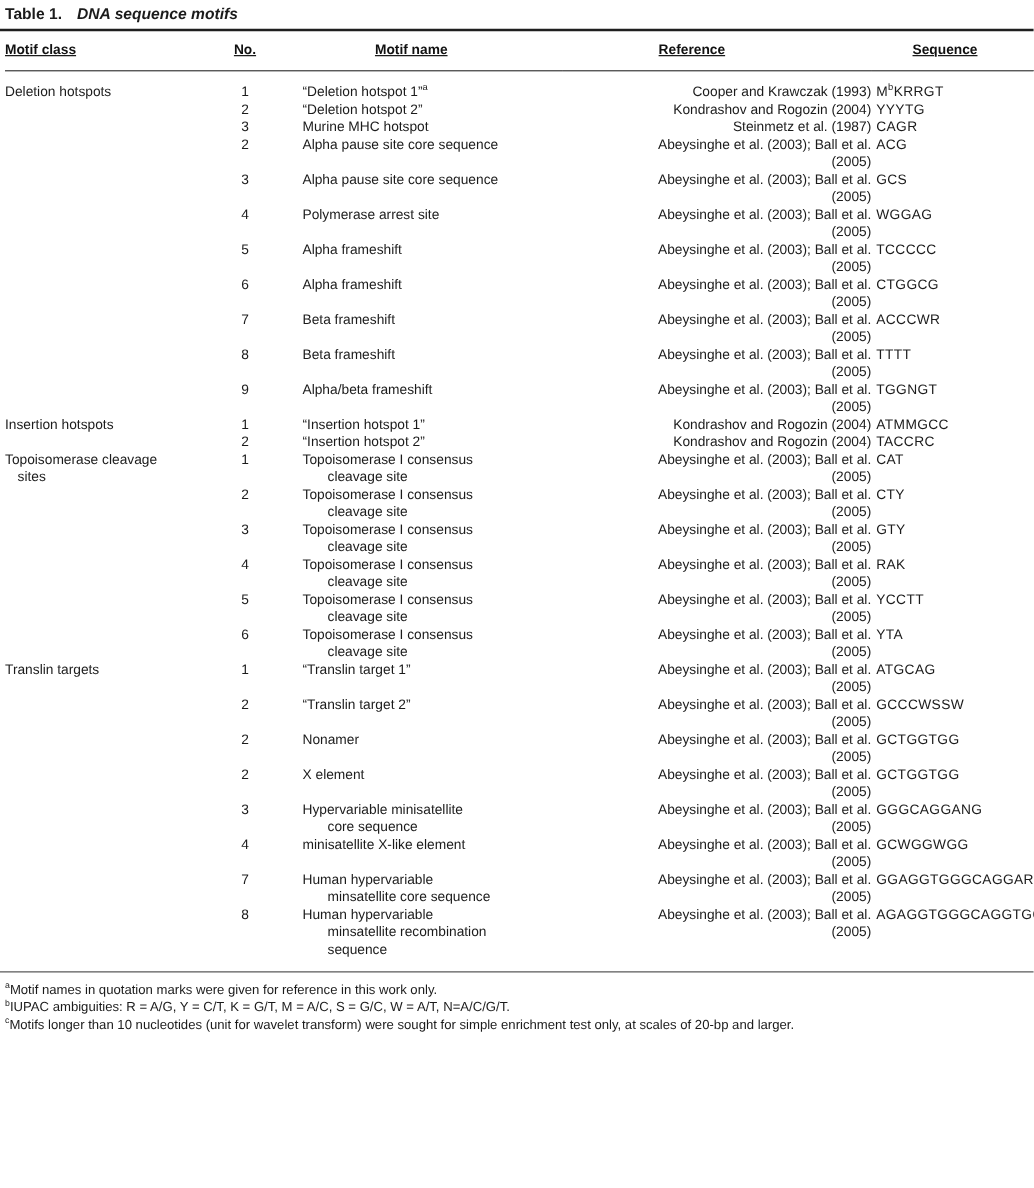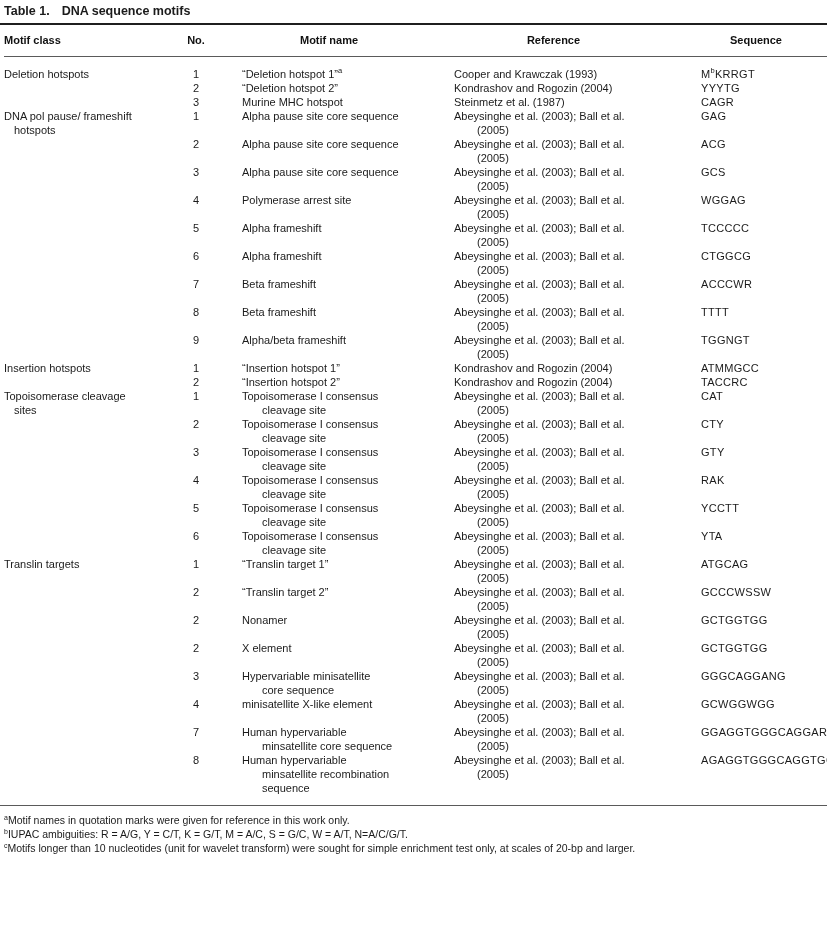--- a/index.html
+++ b/index.html
@@ -4,47 +4,47 @@
 <style>
   html, body { margin: 0; padding: 0; background: #ffffff; }
   body {
     width: 827px; height: 950px; overflow: hidden;
     font-family: "Liberation Sans", sans-serif;
     color: #1b1b1b;
     -webkit-font-smoothing: antialiased;
   }
   .title-row { padding: 4px 0 5px 4px; font-size: 12.5px; line-height: 14px; }
   .title-label { font-weight: bold; margin-right: 12px; text-align: right; }
-  .title-text { font-weight: 600; }
+  .title-text { font-weight: 600; font-style: italic; }
   .rule-heavy { border-top: 2px solid #1f1f1f; height: 0; }
 
   table.motifs {
     margin-left: 4px;
     width: 823px;
     border-collapse: collapse;
     table-layout: fixed;
     font-size: 11px;
     line-height: 14px;
   }
-  thead tr { border-bottom: 1.2px solid #5a5a5a; }
+  thead tr { border-bottom: 1.2px solid #5a5a5a; text-decoration: underline; }
   th {
     font-size: 11px; font-weight: bold; color: #111;
     padding: 8px 0 9px 0; vertical-align: bottom; text-align: center;
   }
   th.c-class { text-align: left; }
   th.c-name  { padding-right: 16px; }
   th.c-ref   { padding-right: 40px; }
   th.c-seq   { padding-right: 12px; }
 
   td { vertical-align: top; padding: 0; }
   tbody tr:first-child td { padding-top: 10px; }
   td.c-class { padding-left: 10px; text-indent: -10px; }
   td.c-no    { text-align: center; }
   td.c-name  { padding-left: 38px; text-indent: -20px; }
-  td.c-ref   { padding-left: 27px; text-indent: -23px; }
+  td.c-ref   { padding-left: 27px; text-indent: -23px; text-align: right; }
   td.c-seq   { padding-left: 4px; letter-spacing: 0.3px; }
 
   sup { font-size: 7.5px; vertical-align: super; line-height: 0; }
 
   .footnotes {
     margin-top: 10px;
     border-top: 1.2px solid #5a5a5a;
     padding: 7px 0 0 4px;
     font-size: 10.5px; line-height: 14px;
   }
@@ -93,27 +93,20 @@
           <td class="c-seq">YYYTG</td>
         </tr>
         <tr>
           <td class="c-class"></td>
           <td class="c-no">3</td>
           <td class="c-name">Murine MHC hotspot</td>
           <td class="c-ref">Steinmetz et al. (1987)</td>
           <td class="c-seq">CAGR</td>
         </tr>
         <tr>
-          <td class="c-class">DNA pol pause/ frameshift<br>hotspots</td>
-          <td class="c-no">1</td>
-          <td class="c-name">Alpha pause site core sequence</td>
-          <td class="c-ref">Abeysinghe et al. (2003); Ball et al.<br>(2005)</td>
-          <td class="c-seq">GAG</td>
-        </tr>
-        <tr>
           <td class="c-class"></td>
           <td class="c-no">2</td>
           <td class="c-name">Alpha pause site core sequence</td>
           <td class="c-ref">Abeysinghe et al. (2003); Ball et al.<br>(2005)</td>
           <td class="c-seq">ACG</td>
         </tr>
         <tr>
           <td class="c-class"></td>
           <td class="c-no">3</td>
           <td class="c-name">Alpha pause site core sequence</td>

